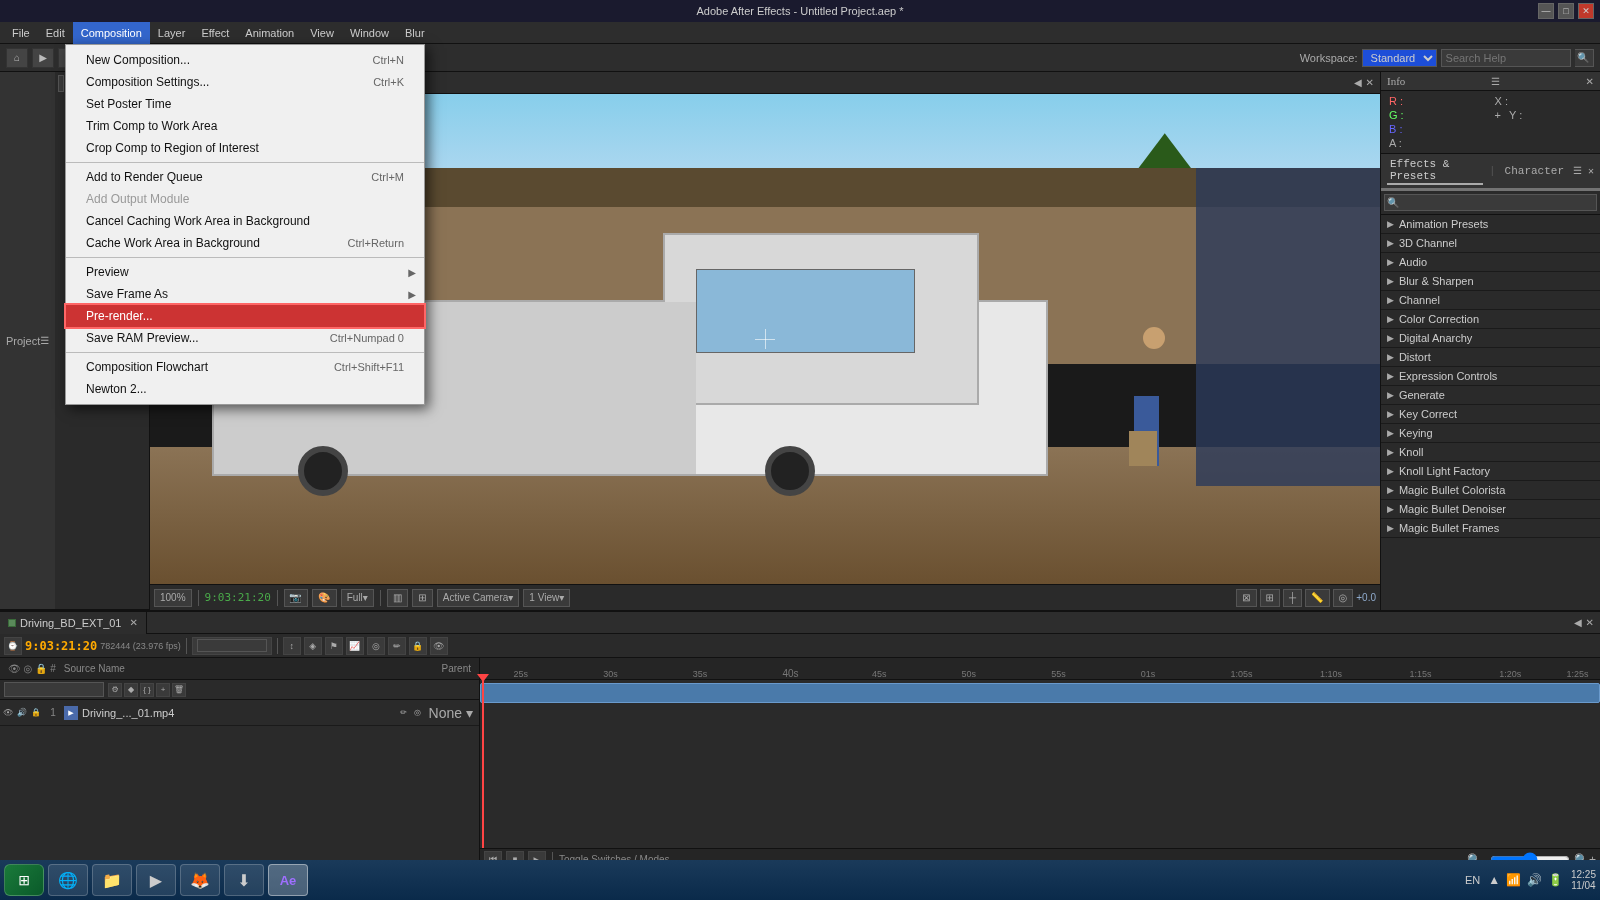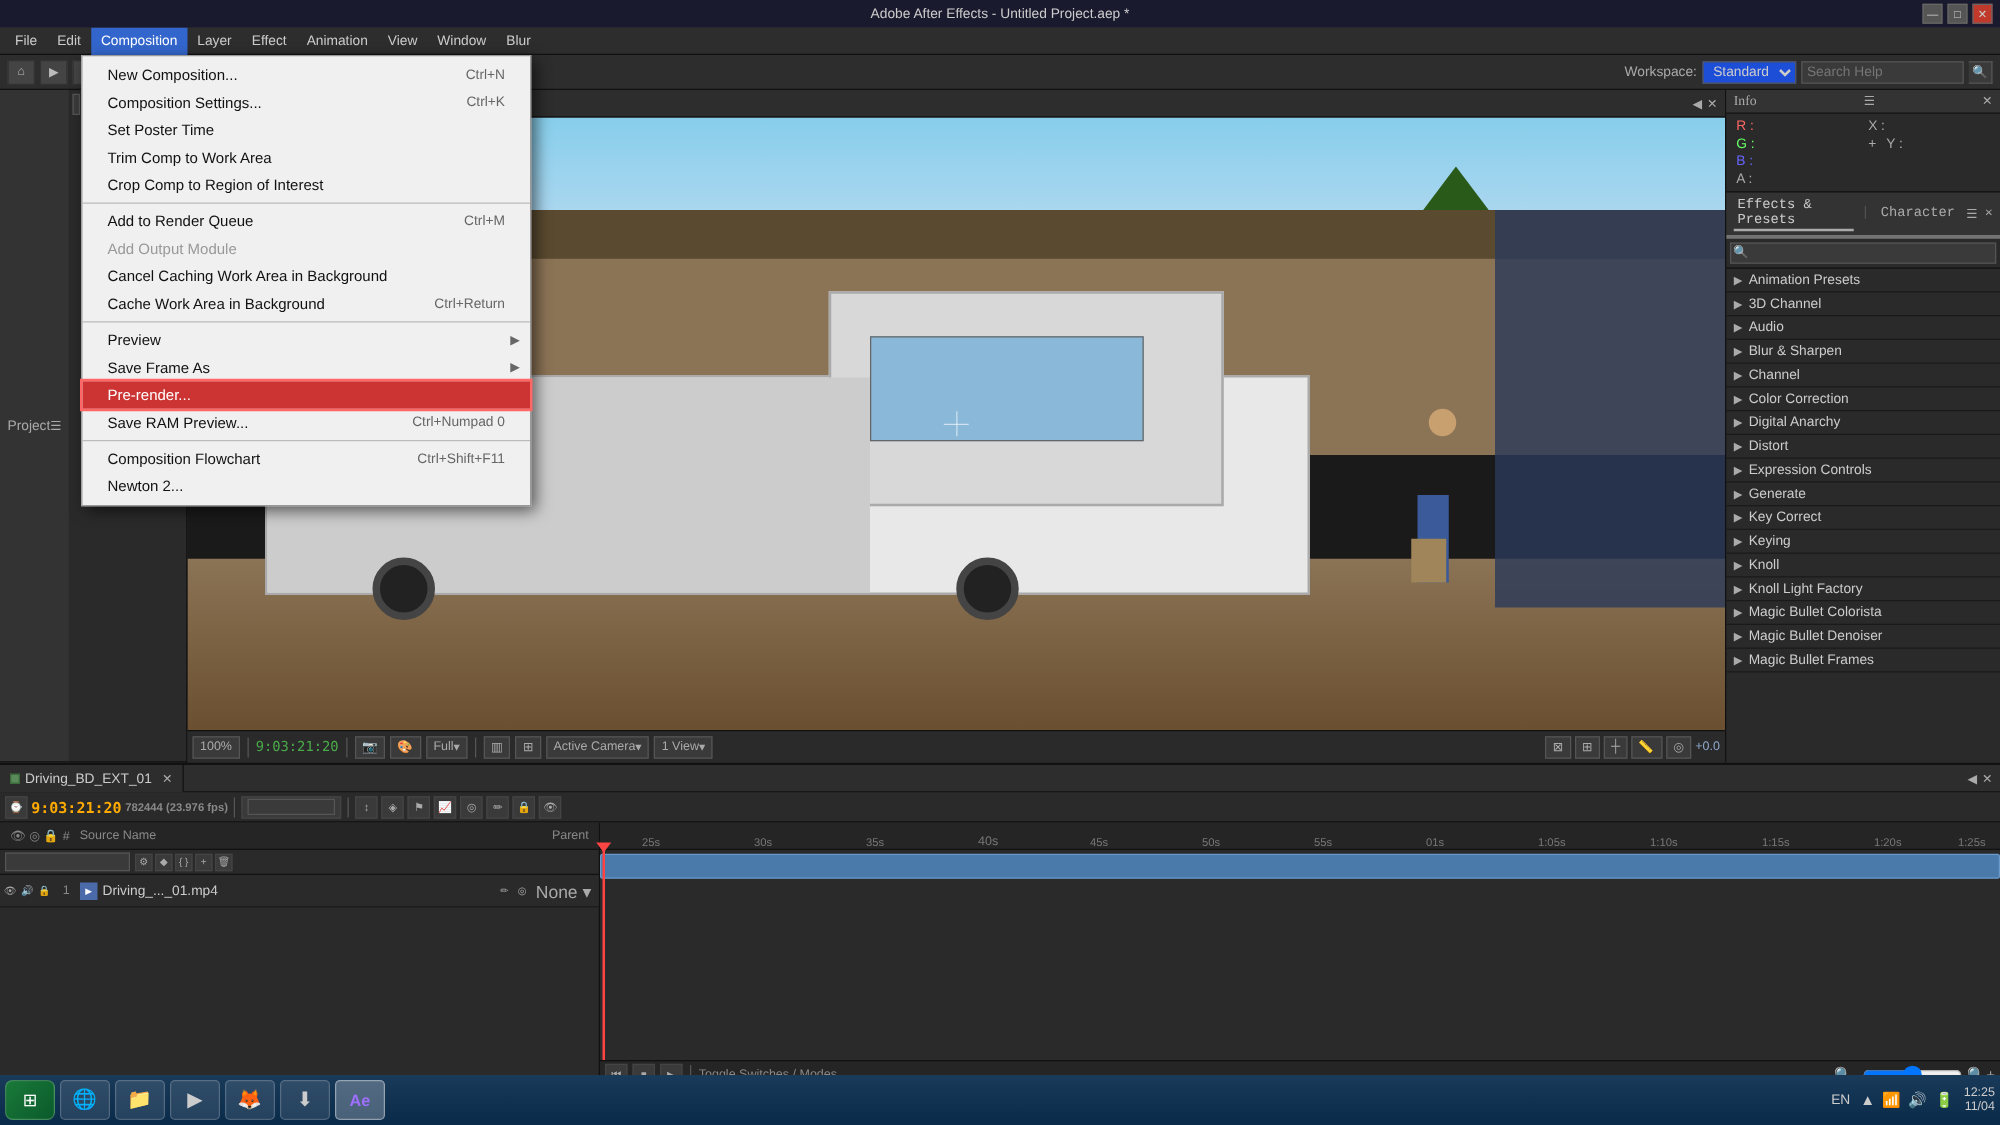--- a/index.html
+++ b/index.html
@@ -479,21 +479,20 @@
     }
     .timecode-tl {
       color: #ffaa00;
       font-family: monospace;
       font-size: 12px;
       font-weight: bold;
     }
     .fps-label {
       color: #888;
       font-size: 9px;
-      font-weight: bold;
     }
 
     #timeline-body {
       display: flex;
       flex: 1;
       overflow: hidden;
     }
     #timeline-layers {
       width: 480px;
       min-width: 480px;
@@ -706,21 +705,21 @@
     }
     #taskbar-right {
       margin-left: auto;
       display: flex;
       align-items: center;
       gap: 8px;
       color: #ccc;
       font-size: 11px;
     }
     .taskbar-clock {
-      text-align: right;
+      text-align: center;
       font-size: 10px;
       color: #ccc;
     }
 
     
     #composition-menu {
       position: fixed;
       left: 65px;
       top: 44px;
       width: 360px;

